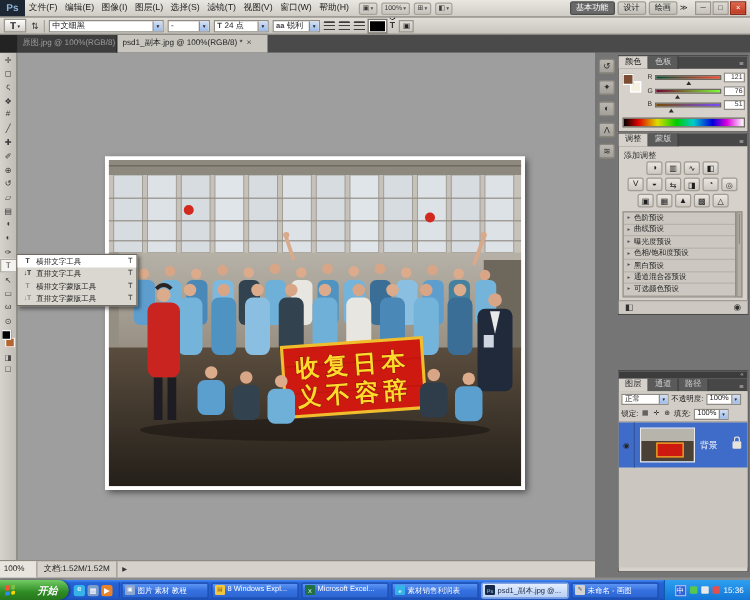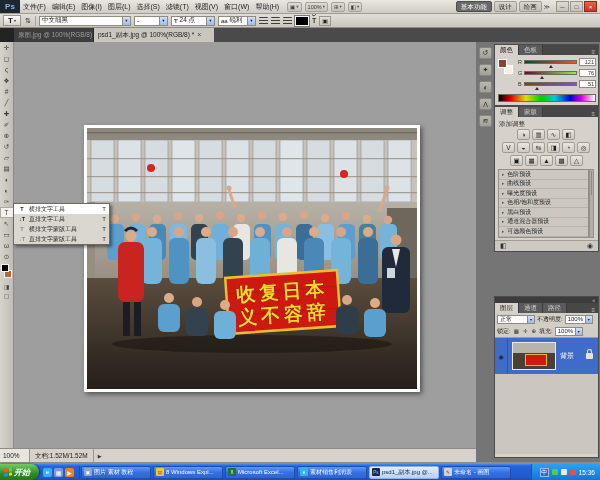--- a/index.html
+++ b/index.html
@@ -121,21 +121,21 @@
 .lock::before{content:"";position:absolute;left:1px;top:-4px;width:3px;height:3px;border:1px solid #e6e3dc;border-bottom:none;border-radius:3px 3px 0 0}
 
 
 .statusbar{position:absolute;left:0;top:448px;width:476px;height:14px;background:#d6d2cb;border-top:1px solid #8f8b83;display:flex;align-items:center;font-size:6.5px;color:#222;z-index:7}
 .sb-zoom{width:30px;padding:0 3px;border-right:1px solid #9a968e;height:100%;line-height:13px;background:#e8e5de}
 .sb-info{padding:0 5px;border-right:1px solid #9a968e;height:100%;line-height:13px;white-space:nowrap}
 .sb-arr{padding:0 4px;font-size:5px;color:#333}
 
 
 .taskbar{position:absolute;left:0;top:464px;width:600px;height:16px;background:linear-gradient(#418af7 0%,#2663d8 14%,#2159c9 86%,#1b4fb7);display:flex;align-items:center;z-index:30}
-.start{height:16px;display:flex;align-items:center;gap:2px;padding:0 9px 0 4px;background:linear-gradient(#72cc64,#2f8b24 60%,#26761d);border-radius:0 8px 8px 0;color:#fff;font-weight:bold;font-style:italic;font-size:8px;box-shadow:1px 0 2px rgba(0,0,0,.45);flex:none}
+.start{height:16px;display:flex;align-items:center;gap:18px;padding:0 9px 0 4px;background:linear-gradient(#72cc64,#2f8b24 60%,#26761d);border-radius:0 8px 8px 0;color:#fff;font-weight:bold;font-style:italic;font-size:8px;box-shadow:1px 0 2px rgba(0,0,0,.45);flex:none}
 .flag{width:8px;height:8px;display:grid;grid-template-columns:1fr 1fr;gap:1px;transform:skewY(-8deg)}
 .flag i{border-radius:1px}
 .f1{background:#ff4f33}.f2{background:#7ac143}.f3{background:#2e8cf0}.f4{background:#ffd400}
 .ql{display:flex;gap:2px;padding:0 4px;flex:none}
 .qli{width:9px;height:9px;border-radius:2px;font-size:6px;color:#fff;display:flex;align-items:center;justify-content:center}
 .q-ie{background:#35b3e8}.q-desk{background:#7d9cc9}.q-mp{background:#e8832a}
 .tb-sep{width:1px;height:12px;background:#1c4cad;margin:0 1px;flex:none}
 .tbtns{display:flex;gap:2px}
 .tbtn{width:70px;height:13px;border-radius:2px;background:linear-gradient(#5e97f5,#3570e0 50%,#2d66d2);border:1px solid #1e4fae;color:#fff;font-size:6px;display:flex;align-items:center;gap:2px;padding:0 2px;overflow:hidden;white-space:nowrap;flex:none}
 .tbtn.active{background:linear-gradient(#e4eefd,#b9d0f7);color:#14233f;border-color:#8fb0e6}

